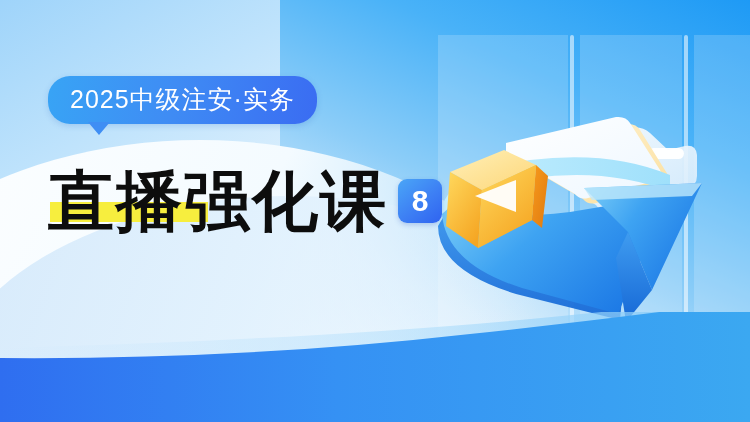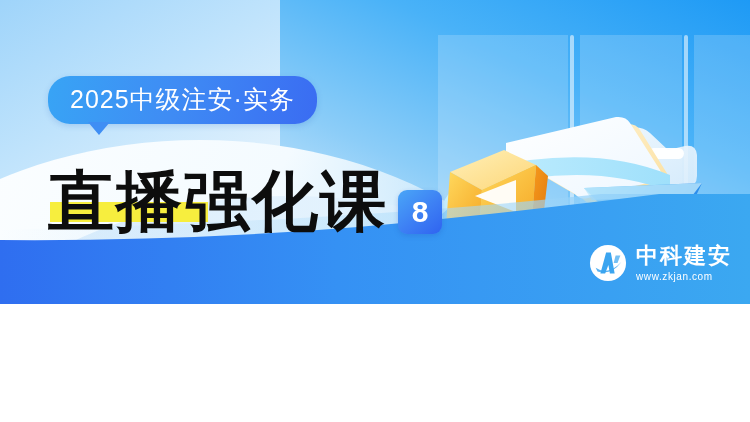--- a/index.html
+++ b/index.html
@@ -1,20 +1,20 @@
 <!DOCTYPE html>
 <html><head>
 <meta charset="utf-8">
 <style>
   html,body{margin:0;padding:0;background:#fff;}
   body{font-family:"Liberation Sans","DejaVu Sans",sans-serif;}
 
   .banner{
     position:relative;
-    width:750px;height:304px;
+    width:750px;height:422px;
     overflow:hidden;
     background:linear-gradient(150deg,#9fd4fa 0%,#bfe3fc 22%,#e3f2fd 45%,#f2f9ff 62%,#ffffff 80%);
   }
 
   
   .bg-right-blue{
     position:absolute;top:0;right:0;width:470px;height:340px;
     background:linear-gradient(205deg,#1e9af5 0%,#49b2f8 30%,#8ccdf8 58%,#cfe9fc 80%,rgba(236,247,255,0) 100%);
   }
   .bg-soft-white{
@@ -76,21 +76,21 @@
     letter-spacing:2px;
     color:#0d0d0d;
   }
   .t-line-1{margin-bottom:18px;}
   .hl{
     position:absolute;z-index:1;
     left:2px;top:52px;
     width:158px;height:20px;
     background:#f7ee3e;
   }
-  .t-line-2{display:flex;align-items:flex-end;}
+  .t-line-2{display:flex;align-items:center;}
   .num-badge{
     display:inline-flex;align-items:center;justify-content:center;
     width:44px;height:44px;margin-left:10px;
     border-radius:9px;
     background:linear-gradient(140deg,#4aa6f7 0%,#3d7ff4 55%,#2f63f0 100%);
     color:#fff;
     font-family:"Liberation Sans","DejaVu Sans",sans-serif;
     font-size:30px;font-weight:bold;line-height:1;
     box-shadow:0 2px 5px rgba(35,85,190,.25);
   }
@@ -226,26 +226,14 @@
   <div class="title-block">
     <div class="t-line t-line-1">
       <span class="hl"></span>
     </div>
     <div class="t-line t-line-2">
       <span class="ink">直播强化课</span>
       <span class="num-badge">8</span>
     </div>
   </div>
 
-  <div class="logo">
-    <svg class="logo-mark" viewBox="0 0 40 40" xmlns="http://www.w3.org/2000/svg">
-      <circle cx="20" cy="20" r="19" fill="#ffffff"></circle>
-      <path d="M18 9 L23 9 L27 31 L22 31 L20.4 22 L17 31 L12 31 Z" fill="#3ba5f0"></path>
-      <path d="M7 25 Q20 34 34 19 Q24 33 9 29 Z" fill="#3ba5f0" opacity=".85"></path>
-      <path d="M28 12 L33 12 L30 20 L26 20 Z" fill="#3ba5f0" opacity=".7"></path>
-    </svg>
-    <div class="logo-text">
-      <div class="logo-cn">中科建安</div>
-      <div class="logo-url">www.zkjan.com</div>
-    </div>
-  </div>
 
 </div>
 
 </body></html>

